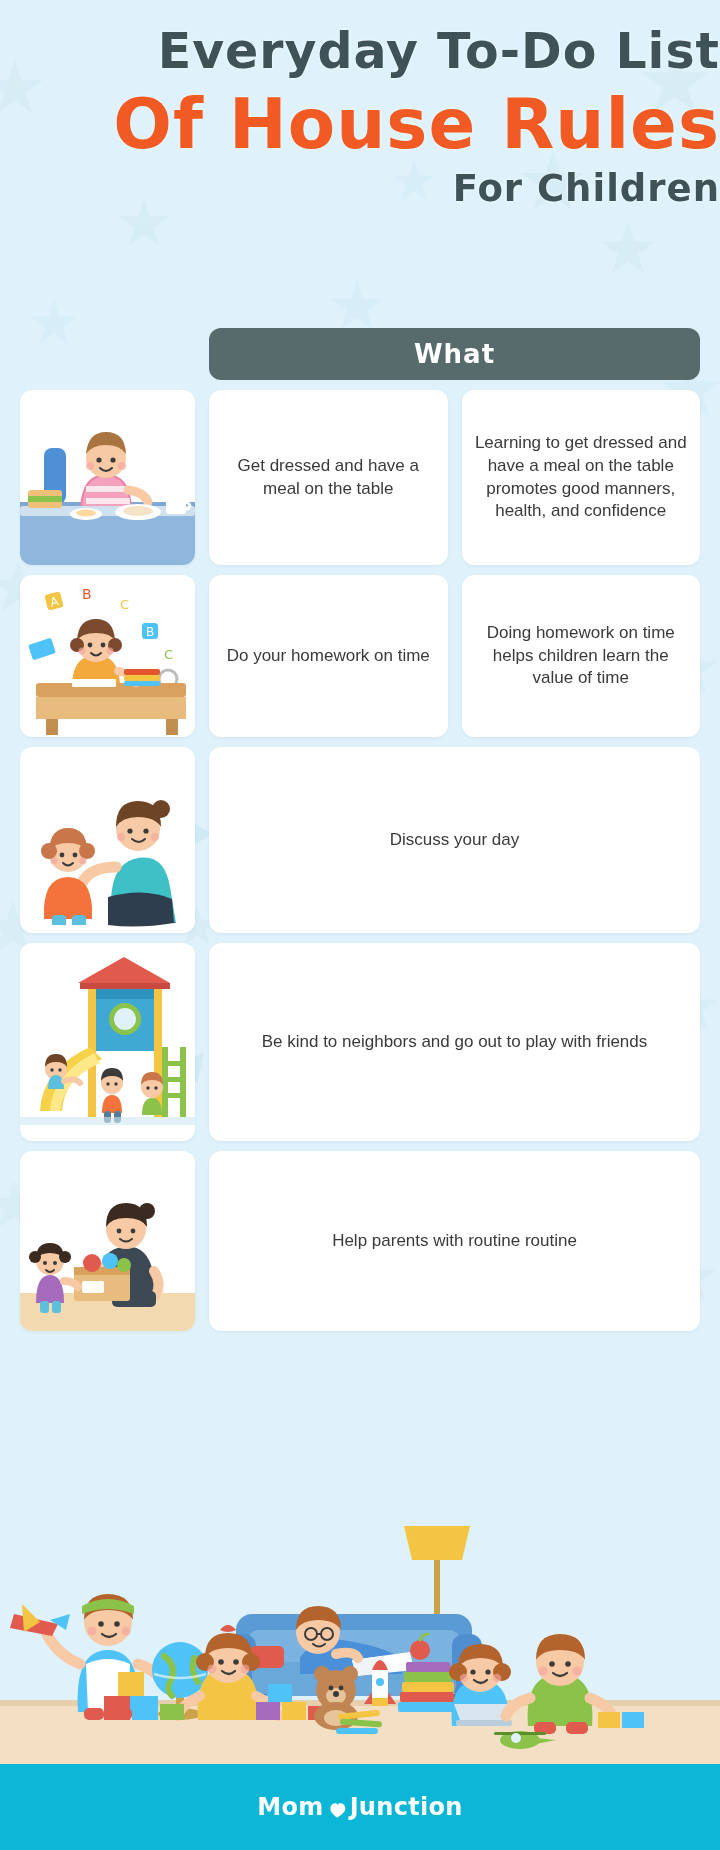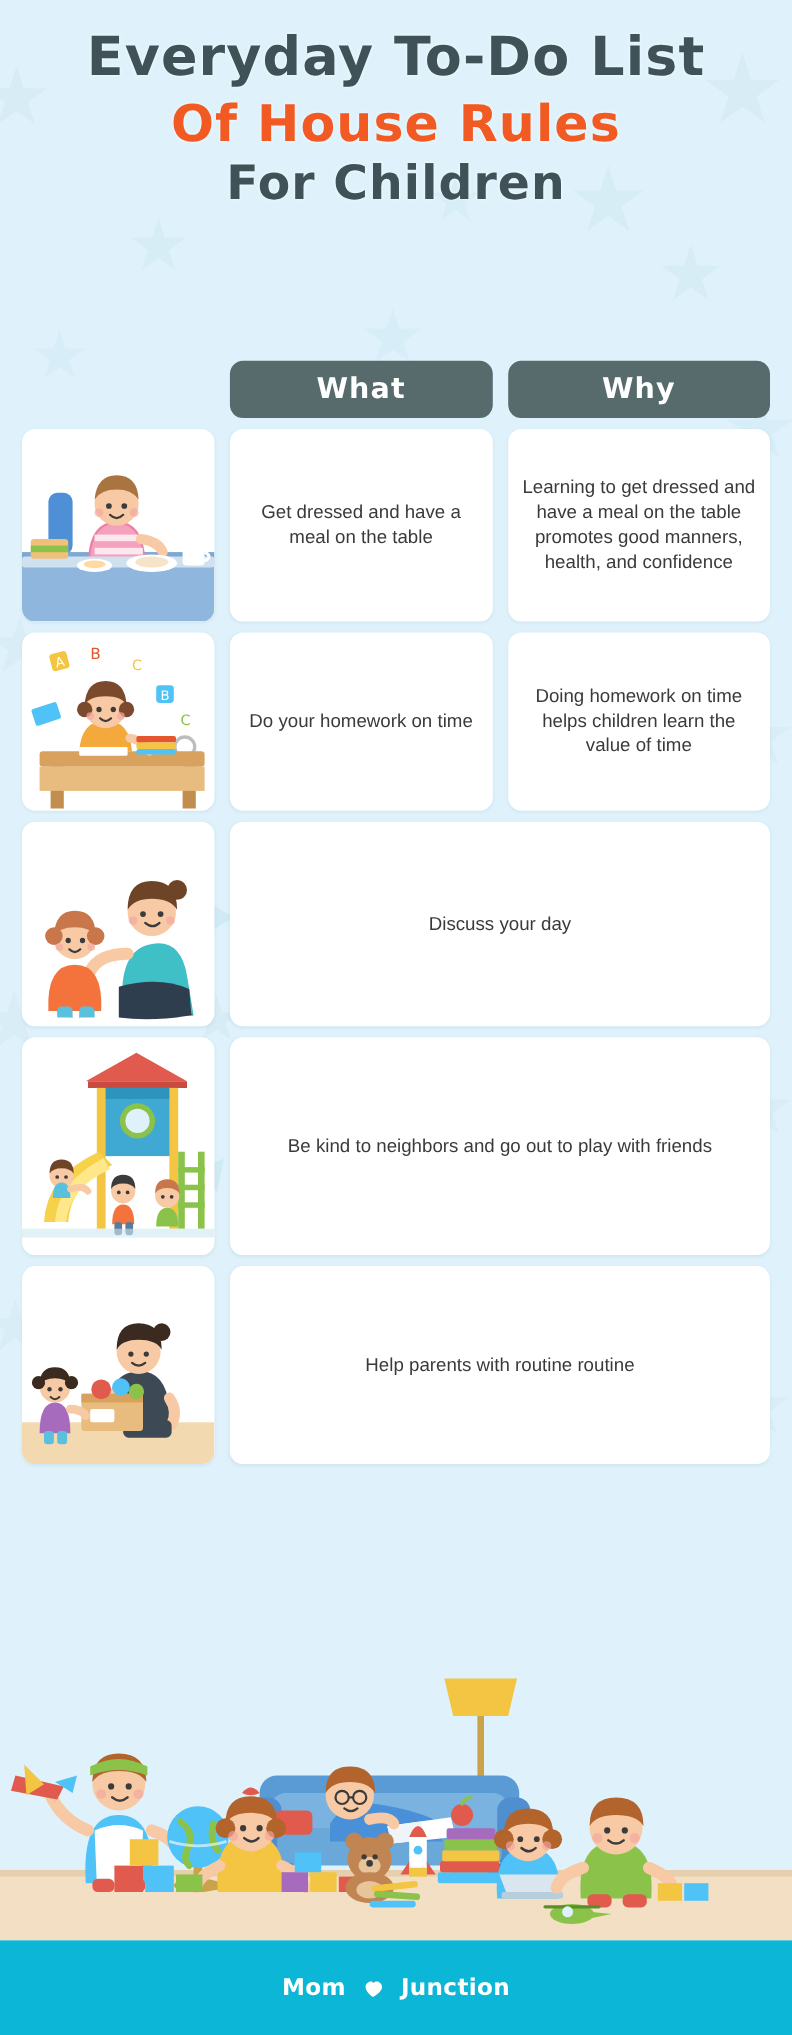--- a/index.html
+++ b/index.html
@@ -52,32 +52,32 @@
   }
   .arrowdec.a1 { left:400px; top:600px; }
   .arrowdec.a2 { left:186px; top:818px; }
   .arrowdec.a3 { left:395px; top:1055px; transform: rotate(90deg); }
   .arrowdec.a4 { left:180px; top:1055px; transform: rotate(70deg); }
   .arrowdec.a5 { left:600px; top:1275px; transform: rotate(-30deg); }
 
   
   .title-block {
     position: absolute; left: 0; top: 26px; width: 720px;
-    text-align: center; z-index: 3;
+    text-align: right; z-index: 3;
   }
   .title-line {
     font-family: "DejaVu Sans", sans-serif;
     font-weight: 700;
     letter-spacing: 1px;
     line-height: 1.06;
     text-shadow: 0 0 3px rgba(255,255,255,.85);
   }
   .title-line.l1 { font-size: 49px; color: #3f5257; }
-  .title-line.l2 { font-size: 46px; color: #f15a22; margin-top: 10px; }
-  .title-line.l3 { font-size: 43px; color: #3f5257; margin-top: 8px; }
+  .title-line.l2 { font-size: 69px; color: #f15a22; margin-top: 10px; }
+  .title-line.l3 { font-size: 37px; color: #3f5257; margin-top: 8px; }
 
   
   .table-wrap { position: absolute; left: 0; top: 328px; width: 720px; z-index: 4; }
 
   .hdr-row {
     display: flex; align-items: flex-end;
     padding: 0 20px; gap: 14px;
   }
   .hdr-spacer { width: 175px; flex: 0 0 175px; }
   .hdr-pill {
@@ -129,25 +129,25 @@
   .scene svg { display:block; width:720px; height:300px; }
 
   
   .footer {
     position: absolute; left: 0; bottom: 0; width: 720px; height: 86px;
     background: #0bb6d6;
     display: flex; align-items: center; justify-content: center;
     z-index: 6;
   }
   .brand {
-    display: flex; align-items: center; gap: 15px;
+    display: flex; align-items: center; gap: 3px;
     color: #ffffff;
     font-family: "DejaVu Sans", sans-serif;
     font-weight: 700;
-    font-size: 21px;
+    font-size: 24px;
     letter-spacing: .3px;
     justify-content: flex-end;
   }
   .brand .heartmark {
     display:inline-block; width: 20px; height: 20px; position: relative; top: 1px;
   }
 </style>
 </head>
 <body>
 
@@ -179,21 +179,20 @@
     <div class="title-line l1">Everyday To-Do List</div>
     <div class="title-line l2">Of House Rules</div>
     <div class="title-line l3">For Children</div>
   </div>
 
   <div class="table-wrap">
 
     <div class="hdr-row">
       <div class="hdr-spacer"></div>
       <div class="hdr-pill">What</div>
-      <div class="hdr-pill">Why</div>
     </div>
 
     <div class="grid-row" style="height:175px;">
       <div class="cell illus">
         <svg class="illo-svg" viewBox="0 0 175 175" xmlns="http://www.w3.org/2000/svg" aria-hidden="true">
           <rect x="0" y="112" width="175" height="63" fill="#8fb6dd"></rect>
           <rect x="0" y="112" width="175" height="10" fill="#7ea8d4"></rect>
 
           <rect x="24" y="58" width="22" height="56" rx="8" fill="#4f8fd6"></rect>
 

